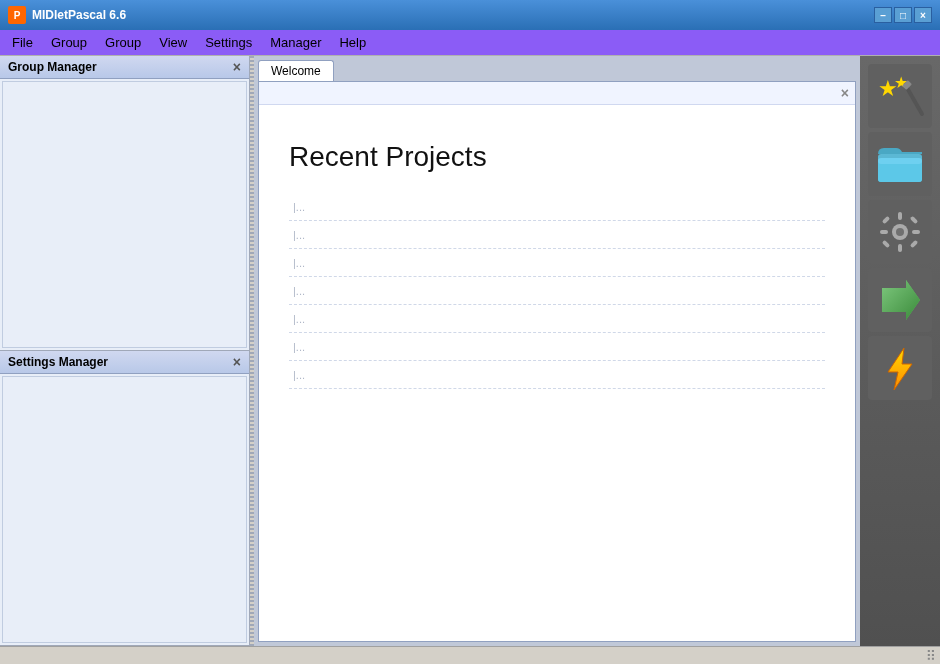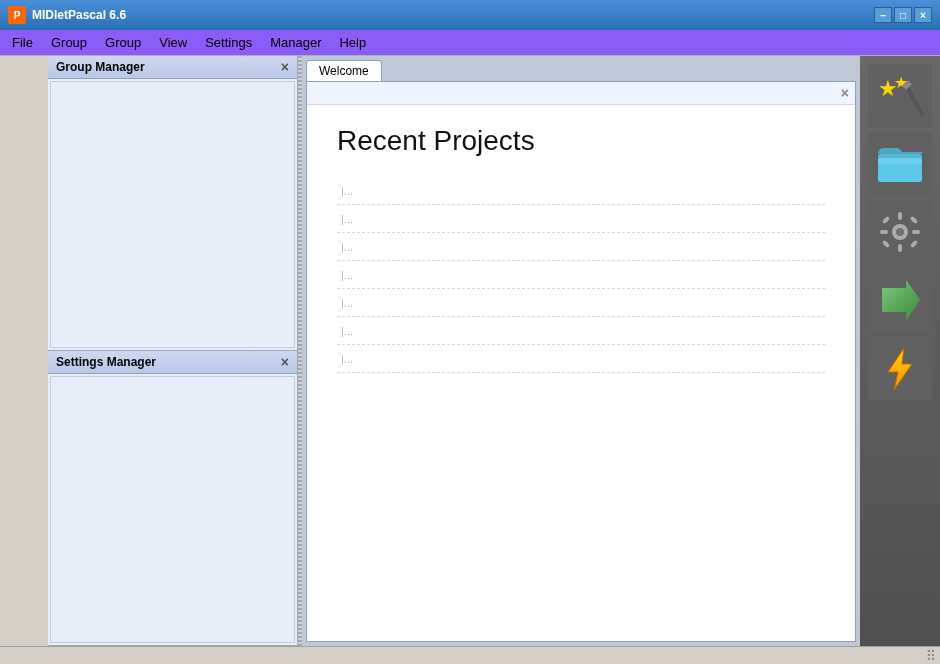--- a/index.html
+++ b/index.html
@@ -81,21 +81,20 @@
       overflow: hidden;
     }
     
     #left-panel {
       width: 250px;
       min-width: 250px;
       background: #e8eef8;
       display: flex;
       flex-direction: column;
       border-right: 1px solid #a0a8b8;
-      margin-left: 48px;
     }
     .panel-section {
       flex: 1;
       border-bottom: 1px solid #a0a8b8;
       display: flex;
       flex-direction: column;
     }
     .panel-header {
       background: linear-gradient(to bottom, #d0d8f0, #b8c8e8);
       padding: 4px 8px;
@@ -166,21 +165,21 @@
       border-bottom: 1px solid #d0d8f0;
       background: #f0f4ff;
     }
     .panel-x-btn {
       cursor: pointer;
       color: #888;
       font-size: 14px;
       font-weight: bold;
     }
     #content-body {
-      padding: 20px 30px;
+      padding: 36px 30px;
       flex: 1;
       overflow-y: auto;
     }
     #recent-projects-title {
       font-size: 28px;
       font-weight: normal;
       color: #111;
       margin-bottom: 20px;
     }
     .project-list {

